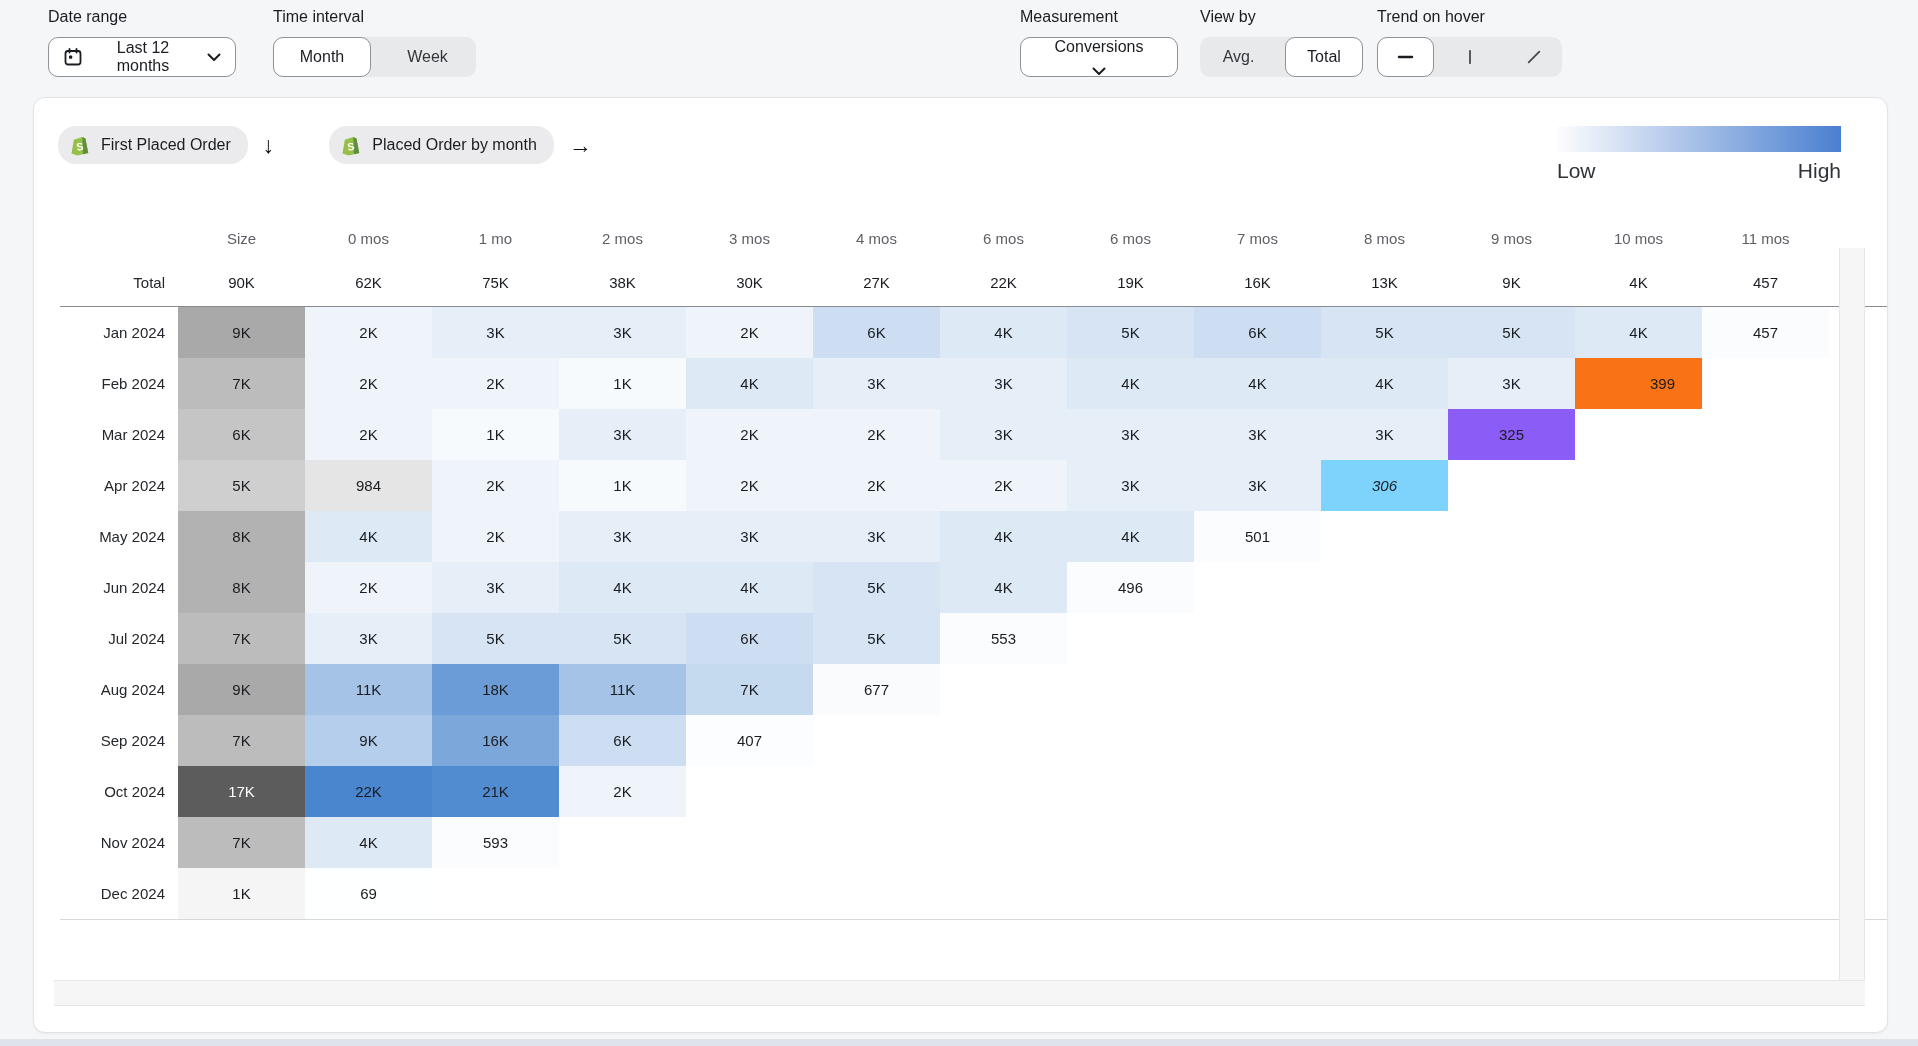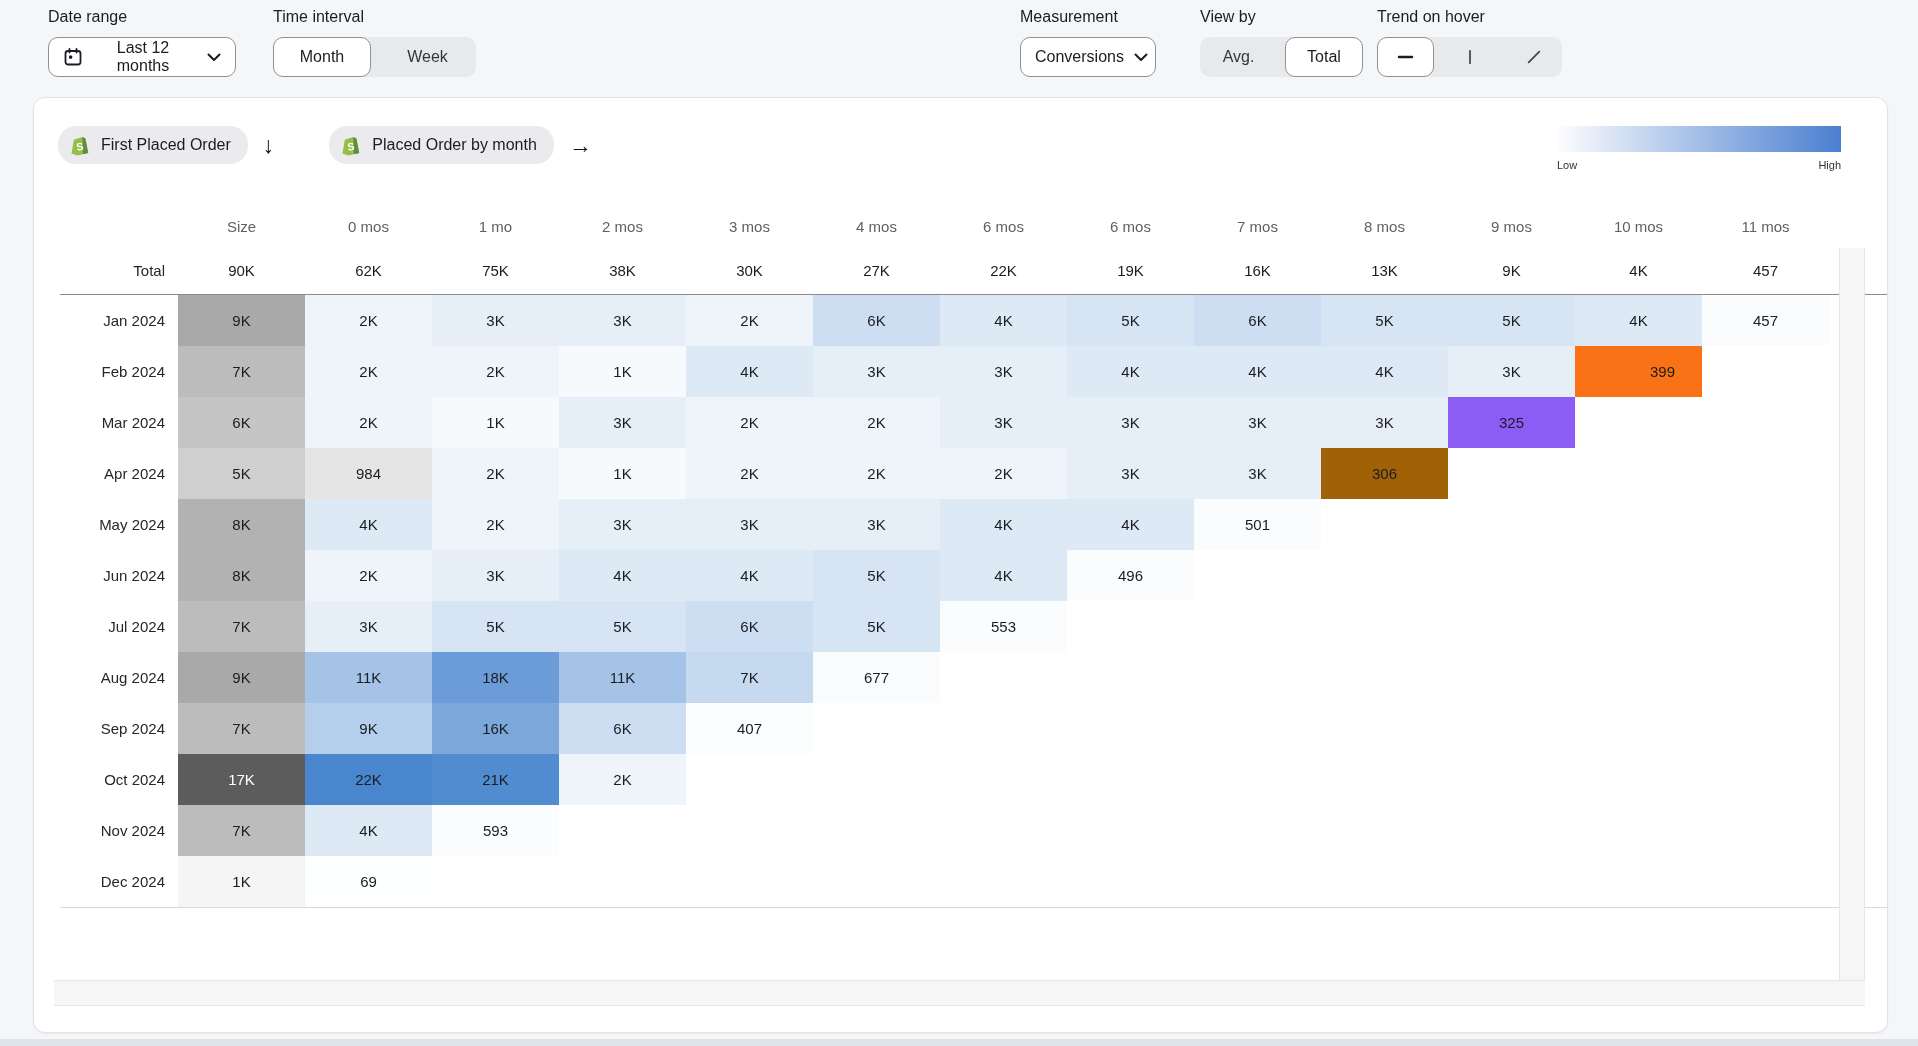--- a/index.html
+++ b/index.html
@@ -39,21 +39,21 @@
   .panel-header { display:flex; justify-content:space-between; align-items:flex-start; padding:28px 24px 0 24px; }
   .badges { display:flex; align-items:center; gap:15px; }
   .badge {
     display:flex; align-items:center; gap:9px;
     background:#ebebed; border-radius:18px; height:38px; padding:0 17px 0 11px;
     font-size:16px; color:#1a1d21;
   }
   .dim-arrow { font-size:23px; color:#111; line-height:1; }
   .legend { width:284px; margin-right:22px; }
   .legend-bar { height:26px; background:linear-gradient(to right,#fdfdfe,#4a7fd0); }
-  .legend-labels { display:flex; justify-content:space-between; font-size:11px; color:#2f3338; margin-top:7px; }
+  .legend-labels { display:flex; justify-content:space-between; font-size:21px; color:#2f3338; margin-top:7px; }
 
   
   .table-zone { margin-top:34px; padding-left:26px; }
   .t-row { display:grid; grid-template-columns:118px repeat(13,127px); align-items:center; }
   .t-row.hdr { height:42px; }
   .t-row.total { height:48px; border-bottom:1px solid #888c91; }
   .t-row.data { height:51px; }
   .h-cell { text-align:center; font-size:15px; color:#5d6166; }
   .t-cell { text-align:center; font-size:15px; color:#1a1d21; height:100%; display:flex; align-items:center; justify-content:center; }
   .lbl-cell { justify-content:flex-end; padding-right:13px; font-size:15px; color:#24272b; }
@@ -96,21 +96,21 @@
   <div class="ctrl" style="left:273px;">
     <div class="ctrl-label">Time interval</div>
     <div class="seg">
       <div class="seg-opt selected" style="width:98px;">Month</div>
       <div class="seg-opt" style="width:97px;">Week</div>
     </div>
   </div>
 
   <div class="ctrl" style="left:1020px;">
     <div class="ctrl-label">Measurement</div>
-    <button class="btn" style="width:136px;justify-content:space-between;">
+    <button class="btn" style="width:158px;justify-content:space-between;flex-direction:column;">
       <span>Conversions</span>
       <span style="display:flex;">
         <svg width="14" height="9" viewBox="0 0 14 9">
             <path d="M1.5 1.5 L7 7 L12.5 1.5" fill="none" stroke="#1a1d21" stroke-width="2" stroke-linecap="round" stroke-linejoin="round"></path>
           </svg>
       </span>
     </button>
   </div>
 
   <div class="ctrl" style="left:1200px;">
@@ -263,21 +263,21 @@
             <div class="t-cell lbl-cell">Apr 2024</div>
             <div class="t-cell" style="background: rgb(207, 207, 207);">5K</div>
             <div class="t-cell" style="background: #e5e5e5;">984</div>
             <div class="t-cell" style="background: rgb(239, 244, 251);">2K</div>
             <div class="t-cell" style="background: rgb(247, 250, 253);">1K</div>
             <div class="t-cell" style="background: rgb(239, 244, 251);">2K</div>
             <div class="t-cell" style="background: rgb(239, 244, 251);">2K</div>
             <div class="t-cell" style="background: rgb(239, 244, 251);">2K</div>
             <div class="t-cell" style="background: rgb(230, 239, 248);">3K</div>
             <div class="t-cell" style="background: rgb(230, 239, 248);">3K</div>
-            <div class="t-cell" style="background: #a16207;">306</div>
+            <div class="t-cell" style="background: #7dd3fc; font-style: italic;">306</div>
             <div class="t-cell"></div>
             <div class="t-cell"></div>
             <div class="t-cell"></div>
           </div>
           <div class="t-row data">
             <div class="t-cell lbl-cell">May 2024</div>
             <div class="t-cell" style="background: rgb(178, 178, 178);">8K</div>
             <div class="t-cell" style="background: rgb(222, 233, 246);">4K</div>
             <div class="t-cell" style="background: rgb(239, 244, 251);">2K</div>
             <div class="t-cell" style="background: rgb(230, 239, 248);">3K</div>

